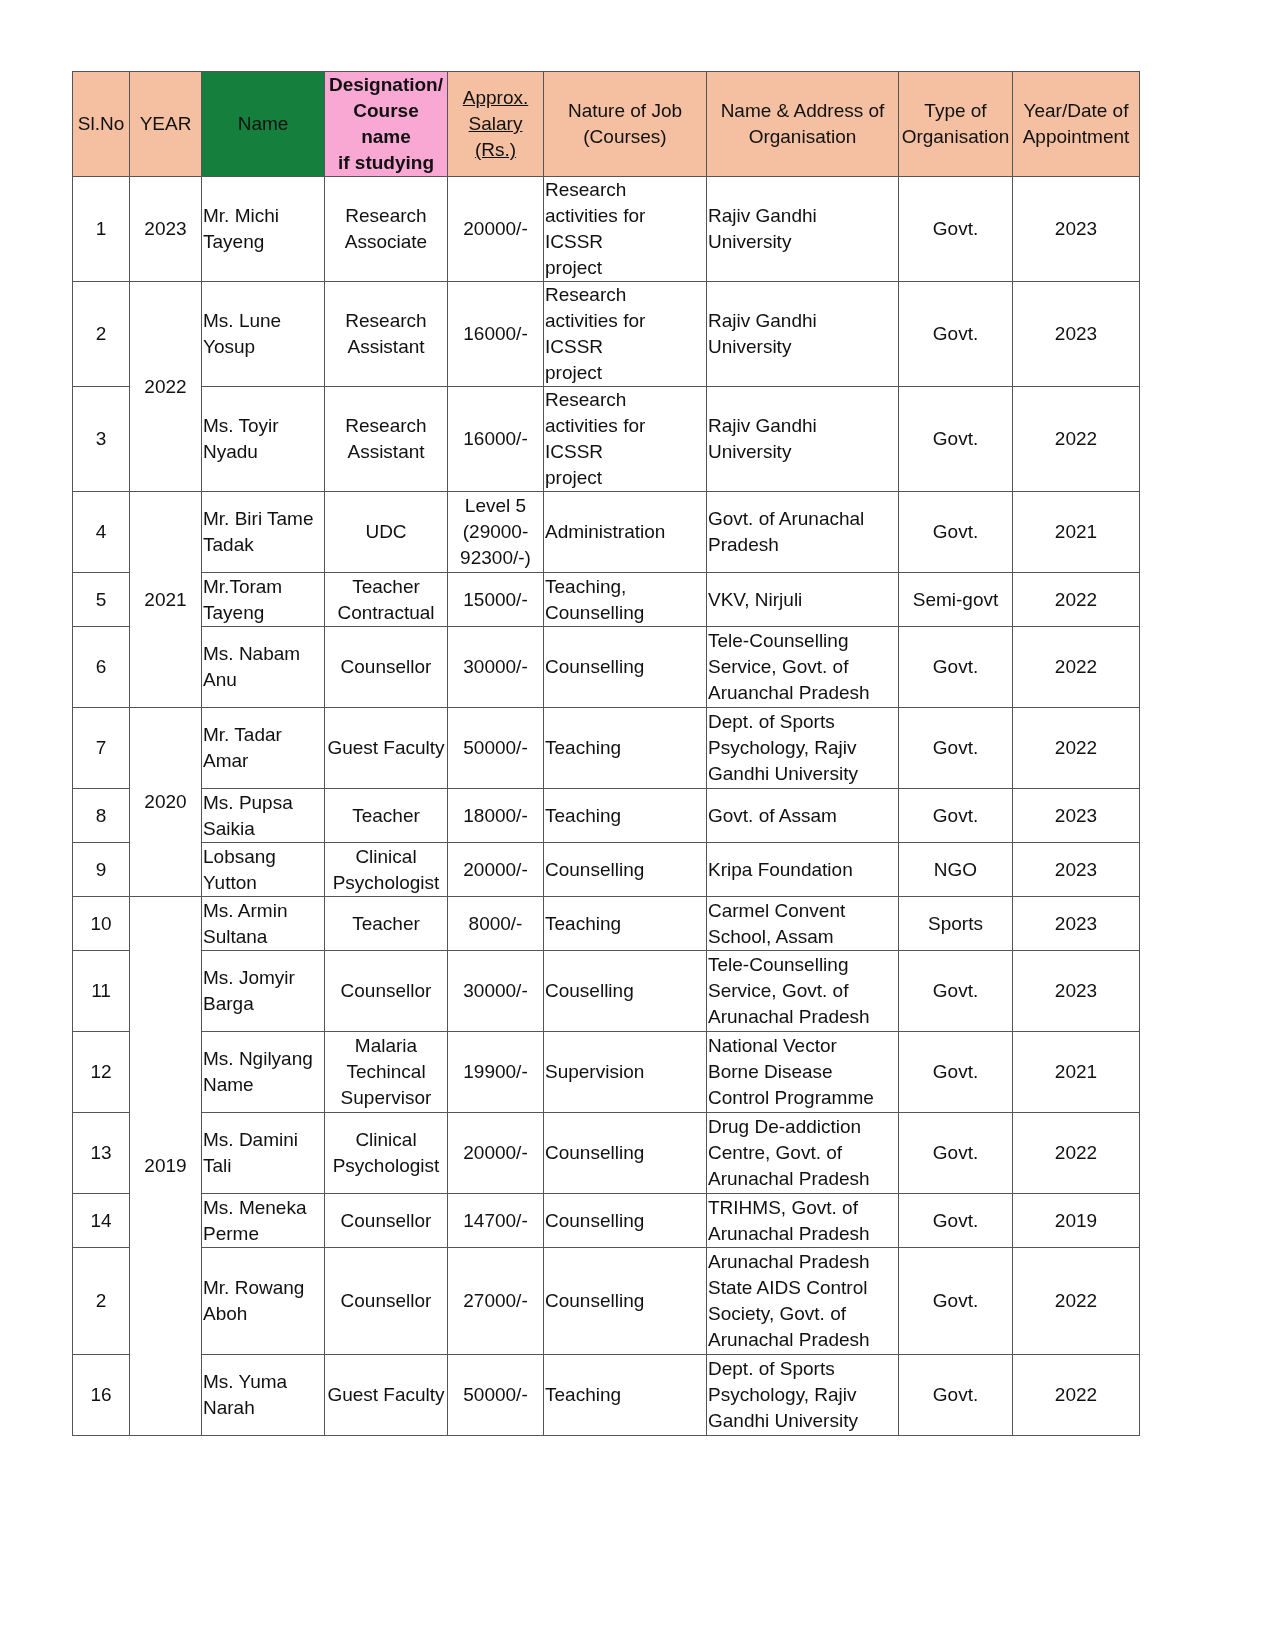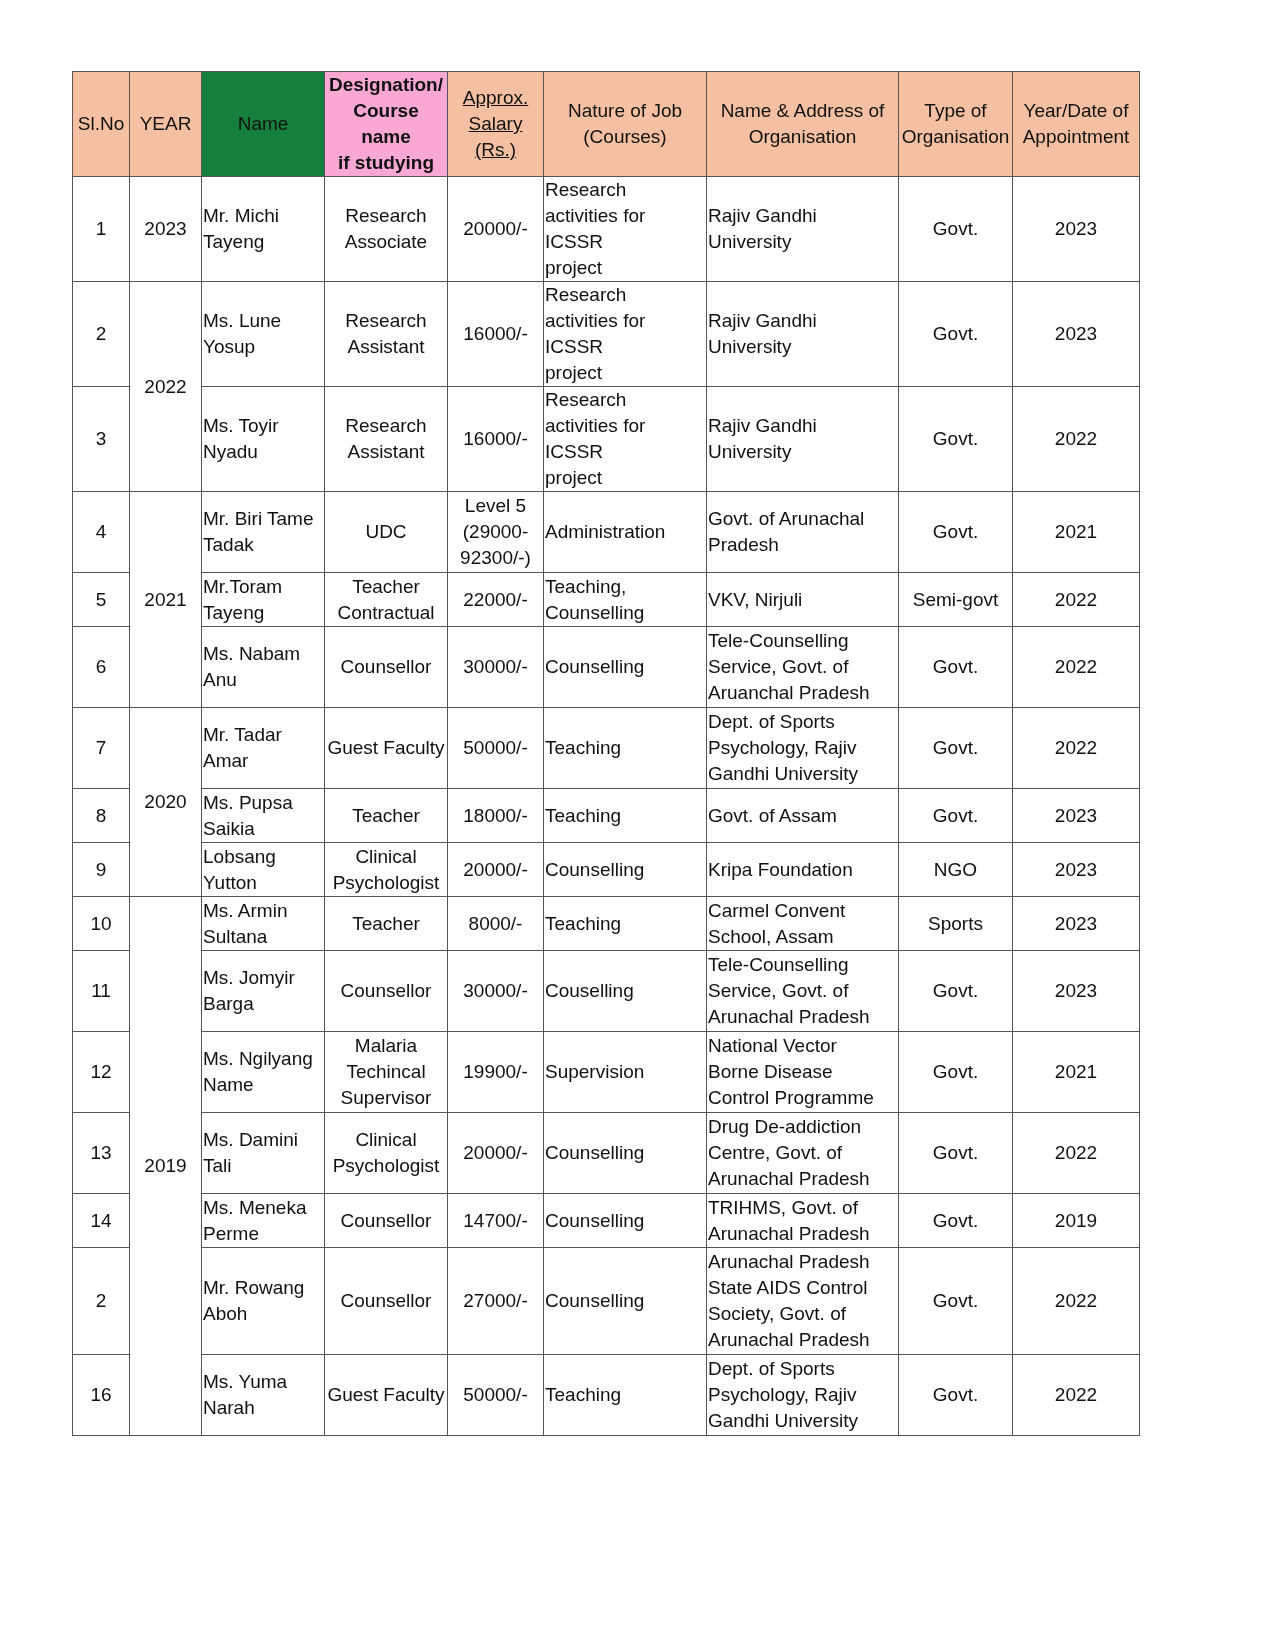--- a/index.html
+++ b/index.html
@@ -130,21 +130,21 @@
       <td class="c cell-text">Govt.</td>
       <td class="c cell-text">2021</td>
     </tr>
 
     <tr class="r-2l">
       <td class="c cell-text">5</td>
       <td class="l cell-text">Mr.Toram
 Tayeng</td>
       <td class="c cell-text">Teacher
 Contractual</td>
-      <td class="c cell-text">22000/-</td>
+      <td class="c cell-text">15000/-</td>
       <td class="l cell-text">Teaching,
 Counselling</td>
       <td class="l cell-text">VKV, Nirjuli</td>
       <td class="c cell-text">Semi-govt</td>
       <td class="c cell-text">2022</td>
     </tr>
 
     <tr class="r-3l">
       <td class="c cell-text">6</td>
       <td class="l cell-text">Ms. Nabam

